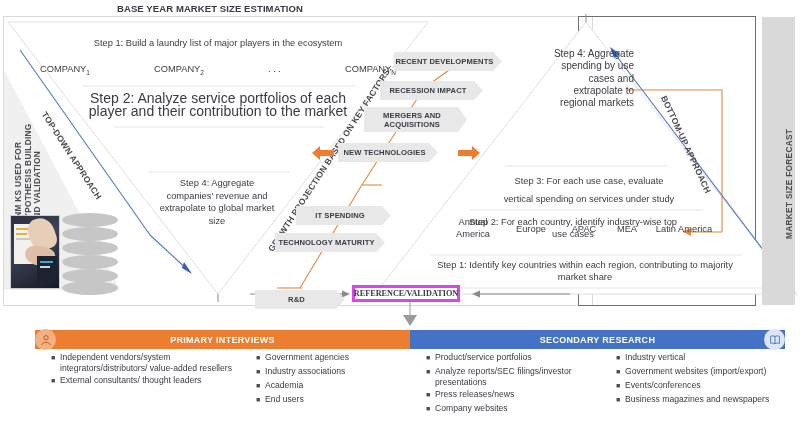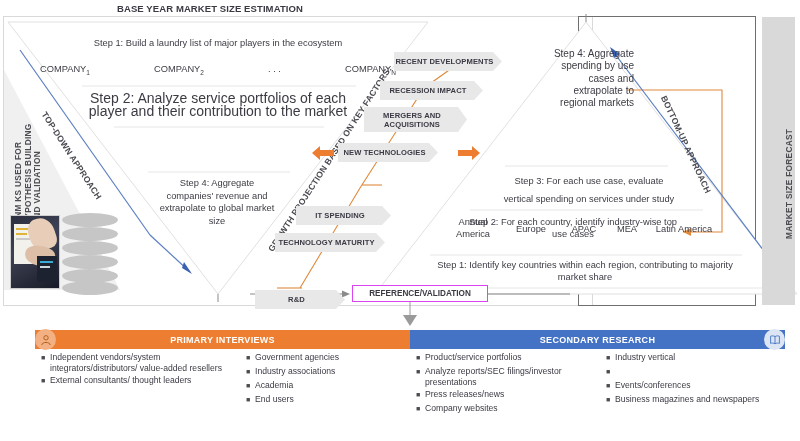--- a/index.html
+++ b/index.html
@@ -68,37 +68,38 @@
     padding-right:7px;
     box-sizing:border-box;
   }
   .factor.two{height:25px;}
 
   
   .oarrow{position:absolute;width:22px;height:16px;}
 
   
   .refbox{
-    left:352px;top:285px;width:136px;height:17px;
-    border:1px solid #d946ef;background:#fff;
+    left:352px;top:285px;width:108px;height:17px;
+    border:3px solid #d946ef;background:#fff;
     display:flex;align-items:center;justify-content:center;
     font-size:8.2px;font-weight:bold;color:#3a3a44;
     box-sizing:border-box;
+    font-family:Liberation Serif, serif;
   }
 
   
   .panel{position:absolute;top:330px;height:108px;}
   .panel-head{
     position:absolute;left:0;top:0;height:19px;width:100%;
     display:flex;align-items:center;justify-content:center;
     color:#fff;font-size:9px;font-weight:bold;letter-spacing:.3px;
   }
   .panel-primary .panel-head{background:#ED7D31;}
   .panel-secondary .panel-head{background:#4472C4;}
-  .panel-body{position:absolute;top:22px;left:0;width:100%;display:flex;}
+  .panel-body{position:absolute;top:22px;left:10px;width:100%;display:flex;}
   .col{flex:1;padding:0 4px 0 6px;box-sizing:border-box;}
   .bullet-row{display:flex;margin-bottom:2px;font-size:8.6px;line-height:10.6px;color:#3a3a44;}
   .bullet-row .bl{width:9px;flex:none;color:#4b4b52;font-size:7px;line-height:12px;}
   .badge{
     position:absolute;top:-1px;width:21px;height:21px;border-radius:50%;
     display:flex;align-items:center;justify-content:center;
     font-size:11px;
   }
   .badge-primary{left:0;background:#F3B183;color:#B3601E;}
   .badge-secondary{right:0;background:#DCE5F4;color:#4472C4;}
@@ -352,20 +353,21 @@
           <span>Company websites</span>
         </div>
       </div>
       <div class="col">
         <div class="bullet-row">
           <span class="bl">■</span>
           <span>Industry vertical</span>
         </div>
         <div class="bullet-row">
           <span class="bl">■</span>
+          <span>Government websites (import/export)</span>
         </div>
         <div class="bullet-row">
           <span class="bl">■</span>
           <span>Events/conferences</span>
         </div>
         <div class="bullet-row">
           <span class="bl">■</span>
           <span>Business magazines and newspapers</span>
         </div>
       </div>

